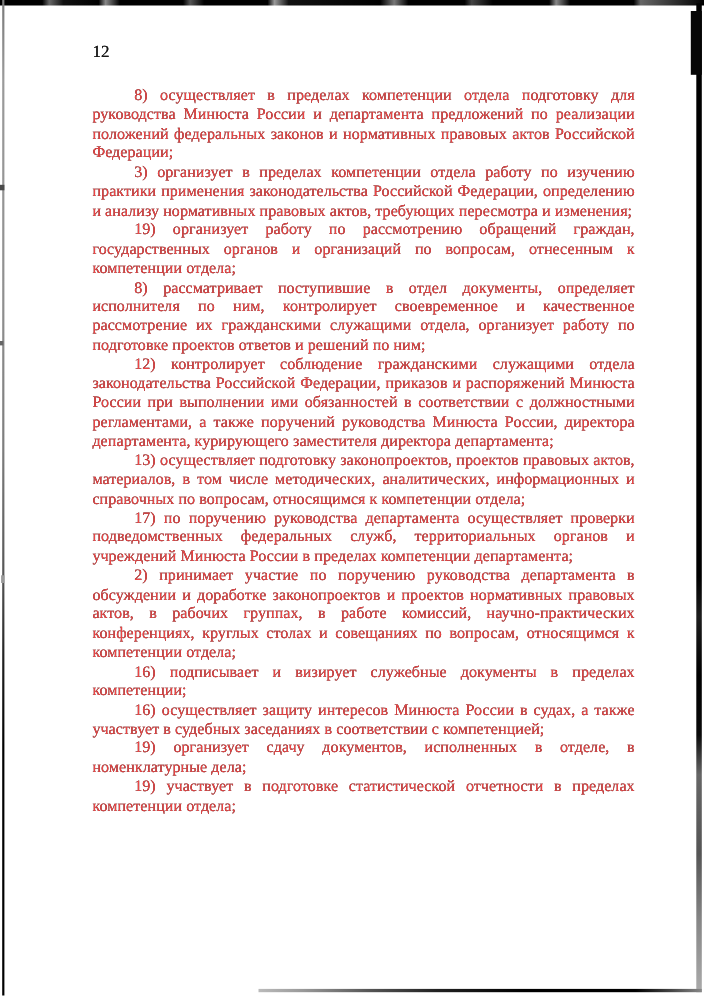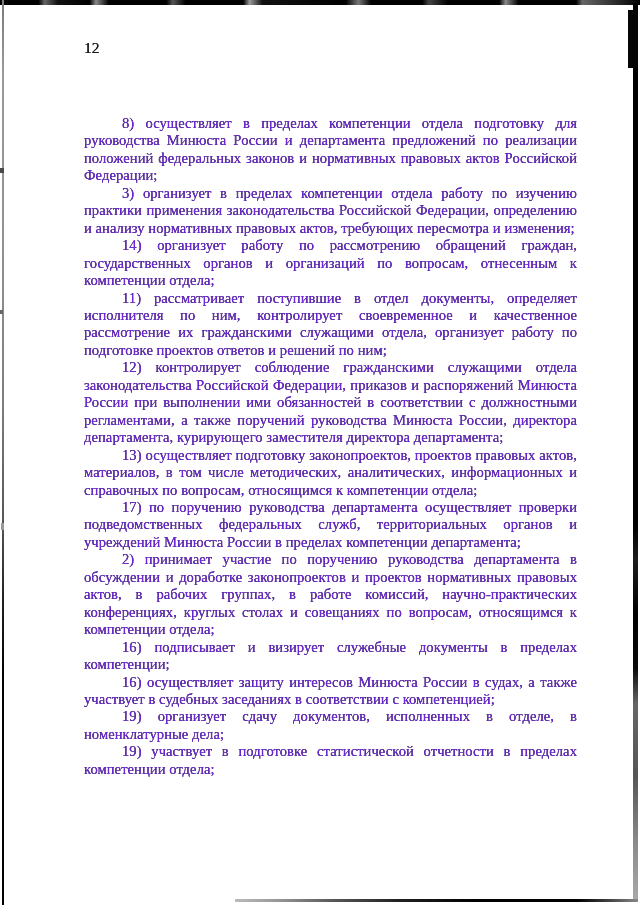--- a/index.html
+++ b/index.html
@@ -50,24 +50,23 @@
   
   .page-number {
     position: absolute; top: 39px; left: 84px; width: 493px;
     font-size: 15.5px; color: #171717;
     text-shadow: 0 0 0.4px #171717;
   }
   .body-text {
     position: absolute; top: 79px; left: 84px; width: 493px;
     font-size: 14.6px; line-height: 17.45px;
     text-align: justify;
-    color: #6d28d9;
+    color: #ef4444;
     text-shadow: 0 0 0.45px #151515;
     letter-spacing: 0.05px;
-    margin-top: 36px;
   }
   .body-text p { margin: 0; text-indent: 38px; }
 </style>
 </head>
 <body>
 
 <div class="page">
 
   <div class="edge-top"></div>
   <div class="edge-left"></div>
@@ -76,22 +75,22 @@
   <div class="edge-left-tick3"></div>
   <div class="edge-right"></div>
   <div class="edge-right-block"></div>
   <div class="edge-bottom"></div>
 
   <div class="page-number">12</div>
 
   <div class="body-text">
     <p>8) осуществляет в пределах компетенции отдела подготовку для руководства Минюста России и департамента предложений по реализации положений федеральных законов и нормативных правовых актов Российской Федерации;</p>
     <p>3) организует в пределах компетенции отдела работу по изучению практики применения законодательства Российской Федерации, определению и анализу нормативных правовых актов, требующих пересмотра и изменения;</p>
-    <p>14) организует работу по рассмотрению обращений граждан, государственных органов и организаций по вопросам, отнесенным к компетенции отдела;</p>
-    <p>11) рассматривает поступившие в отдел документы, определяет исполнителя по ним, контролирует своевременное и качественное рассмотрение их гражданскими служащими отдела, организует работу по подготовке проектов ответов и решений по ним;</p>
+    <p>19) организует работу по рассмотрению обращений граждан, государственных органов и организаций по вопросам, отнесенным к компетенции отдела;</p>
+    <p>8) рассматривает поступившие в отдел документы, определяет исполнителя по ним, контролирует своевременное и качественное рассмотрение их гражданскими служащими отдела, организует работу по подготовке проектов ответов и решений по ним;</p>
     <p>12) контролирует соблюдение гражданскими служащими отдела законодательства Российской Федерации, приказов и распоряжений Минюста России при выполнении ими обязанностей в соответствии с должностными регламентами, а также поручений руководства Минюста России, директора департамента, курирующего заместителя директора департамента;</p>
     <p>13) осуществляет подготовку законопроектов, проектов правовых актов, материалов, в том числе методических, аналитических, информационных и справочных по вопросам, относящимся к компетенции отдела;</p>
     <p>17) по поручению руководства департамента осуществляет проверки подведомственных федеральных служб, территориальных органов и учреждений Минюста России в пределах компетенции департамента;</p>
     <p>2) принимает участие по поручению руководства департамента в обсуждении и доработке законопроектов и проектов нормативных правовых актов, в рабочих группах, в работе комиссий, научно-практических конференциях, круглых столах и совещаниях по вопросам, относящимся к компетенции отдела;</p>
     <p>16) подписывает и визирует служебные документы в пределах компетенции;</p>
     <p>16) осуществляет защиту интересов Минюста России в судах, а также участвует в судебных заседаниях в соответствии с компетенцией;</p>
     <p>19) организует сдачу документов, исполненных в отделе, в номенклатурные дела;</p>
     <p>19) участвует в подготовке статистической отчетности в пределах компетенции отдела;</p>
   </div>
 

